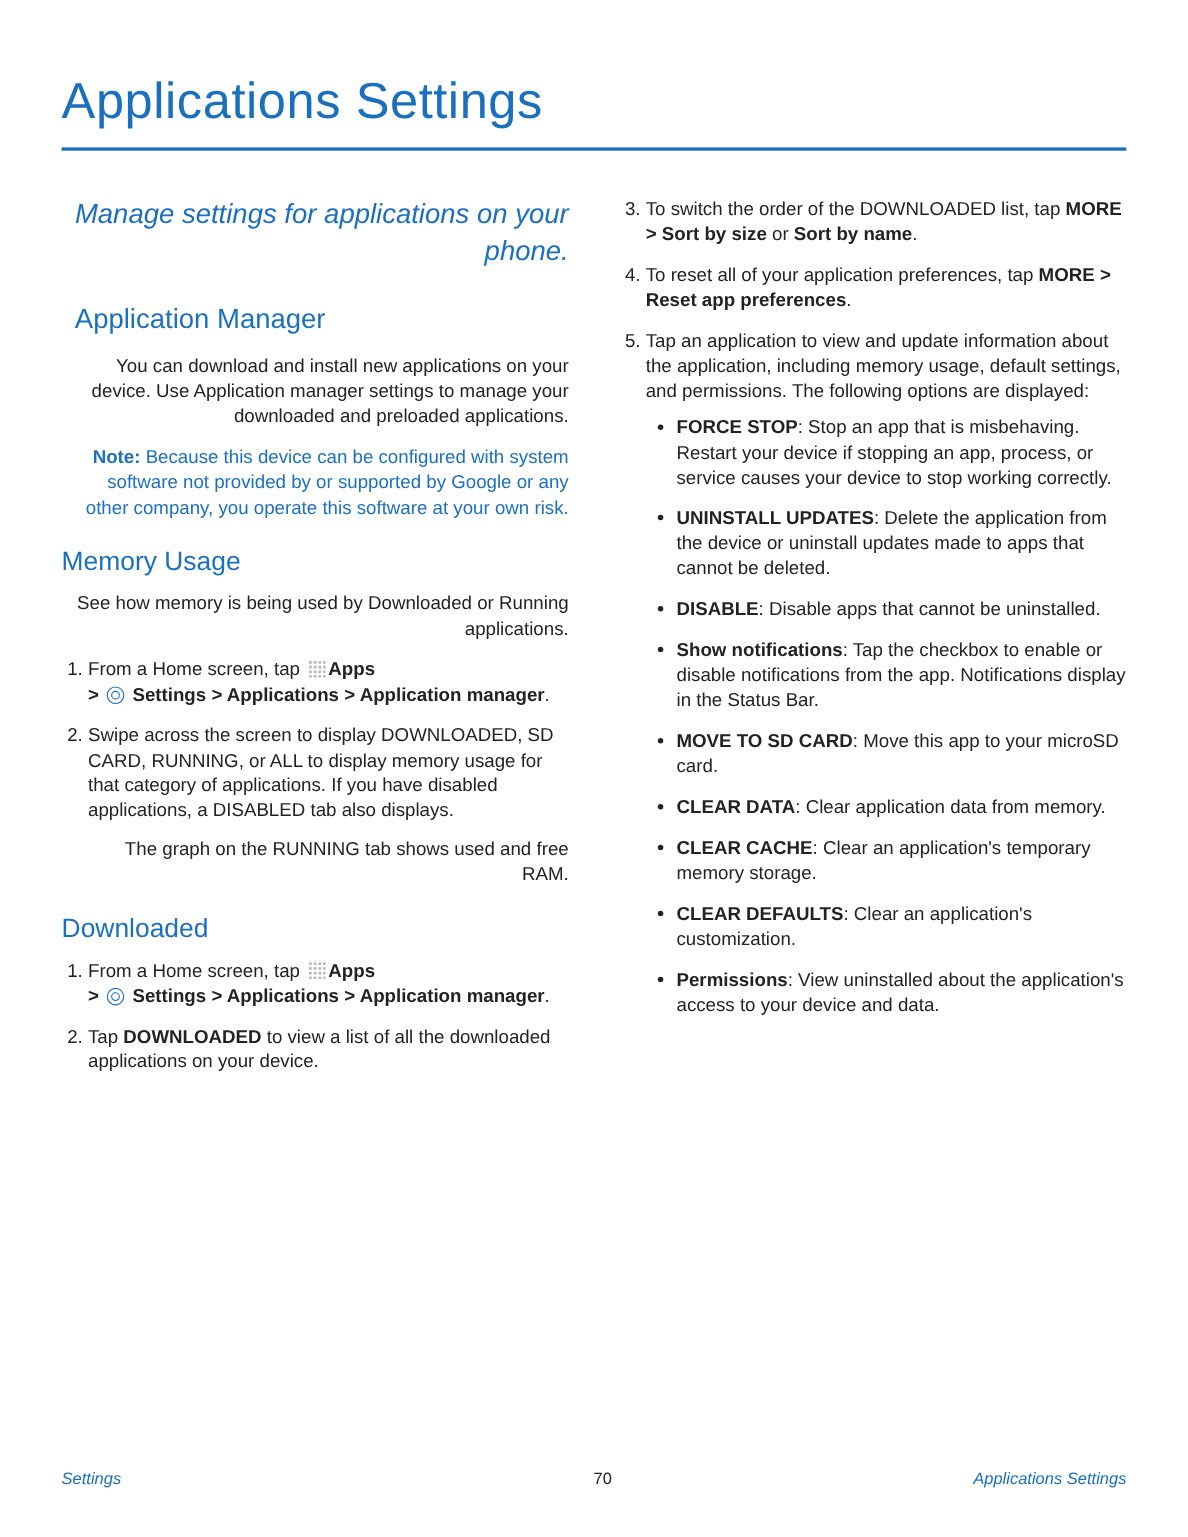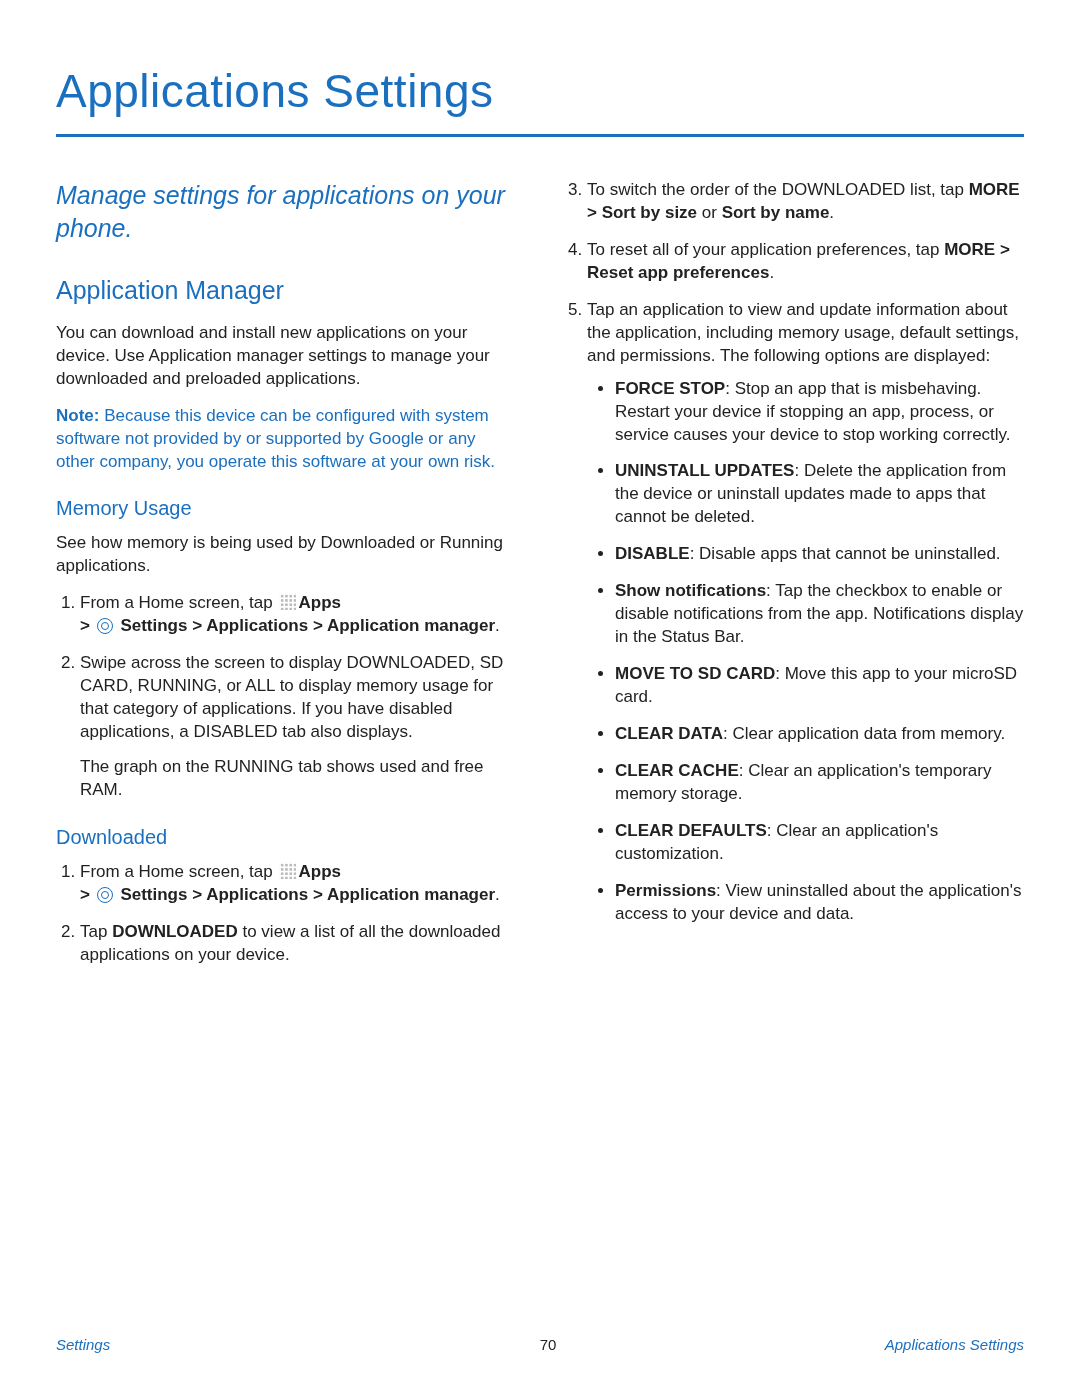--- a/index.html
+++ b/index.html
@@ -35,29 +35,29 @@
     color:var(--blue);
     font-size:25px;
     line-height:1.3;
     margin:0 0 30px 0;
     font-weight:400;
   }
   h2{
     color:var(--blue);
     font-weight:400;
     font-size:25px;
-    margin:0 0 14px 0;
+    margin:0 0 14px 12px;
   }
   h3{
     color:var(--blue);
     font-weight:400;
-    font-size:20px;
+    font-size:24px;
     margin:22px 0 10px 0;
   }
-  p{margin:0 0 14px 0;}
+  p{margin:0 0 14px 0;text-align:right;}
   .note{color:var(--blue);}
   .columns{
     display:flex;
     gap:46px;
   }
   .col{flex:1;min-width:0;}
   ol{padding-left:24px;margin:0 0 14px 0;}
   ol>li{margin-bottom:14px;}
   ul.disc{list-style:disc;padding-left:28px;margin:10px 0 0 0;}
   ul.disc>li{margin-bottom:14px;}

